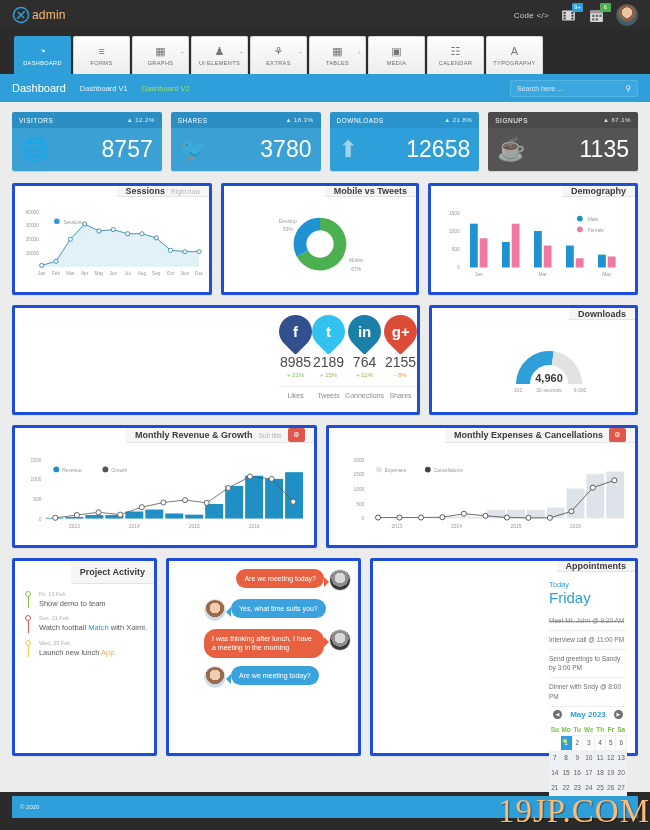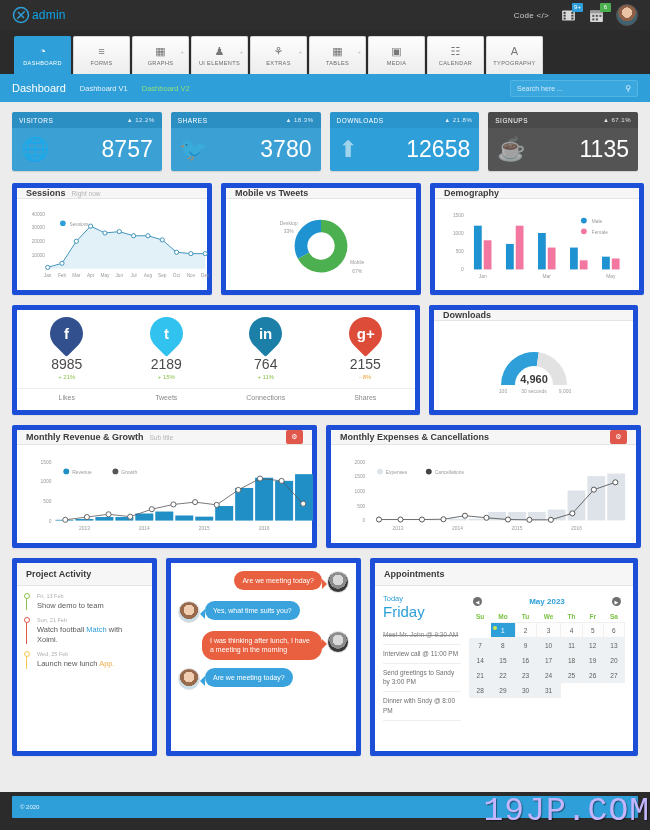--- a/index.html
+++ b/index.html
@@ -12,21 +12,21 @@
   }
 
   
   .topbar {
     height: 30px; background: #2e2e2e;
     display: flex; align-items: center;
     padding: 0 12px; position: relative;
   }
   .brand { display: flex; align-items: center; gap: 2px; }
   .brand-logo { width: 18px; height: 18px; }
-  .brand-text { color: #0ea5e9; font-size: 12px; letter-spacing: .2px; }
+  .brand-text { color: #fdba74; font-size: 12px; letter-spacing: .2px; }
   .topbar-right {
     margin-left: auto; display: flex; align-items: center; gap: 11px;
   }
   .code-label { color: #cfcfcf; font-size: 8px; letter-spacing: .3px; }
   .icon-badge { position: relative; width: 17px; height: 17px; }
   .badge {
     position: absolute; top: -4px; right: -6px;
     min-width: 11px; height: 9px; border-radius: 1px;
     font-size: 6px; line-height: 9px; color: #fff;
     text-align: center; padding: 0 2px;
@@ -100,22 +100,22 @@
   .stat-num { margin-left: auto; font-size: 23px; color: #fff; font-weight: 300; }
   .stat.blue .stat-head { background: #2b8fc4; }
   .stat.blue .stat-body { background: #3ba0d4; }
   .stat.lightblue .stat-head { background: #2a94cd; }
   .stat.lightblue .stat-body { background: #2e9fd8; }
   .stat.dark .stat-head { background: #4a4a4a; }
   .stat.dark .stat-body { background: #545454; }
 
   
   .panel {
-    background: #fff; border: 5px solid #1d4ed8; border-radius: 2px;
-    box-shadow: 0 1px 1px rgba(0,0,0,.06); display: flex; flex-direction: column;
+    background: #fff; border: 3px solid #1d4ed8; border-radius: 2px;
+    box-shadow: 0 1px 1px rgba(0,0,0,.06); display: flex; flex-direction: column; align-items: flex-end;
   }
   .panel-head {
     height: 23px; background: #f6f6f6; border-bottom: 1px solid #e4e4e4;
     display: flex; align-items: center; padding: 0 9px; gap: 6px;
     border-radius: 2px 2px 0 0;
   }
   .panel-title { font-size: 9px; color: #3b3b3b; font-weight: bold; }
   .panel-sub { font-size: 6.5px; color: #b5b5b5; }
   .panel-btn {
     margin-left: auto; width: 17px; height: 14px; background: #e0574c;
@@ -174,21 +174,21 @@
   .bubble.orange::after {
     content: ""; position: absolute; right: -5px; top: 8px;
     border: 5px solid transparent; border-left-color: #e8603f; border-right: 0;
   }
   .bubble.blue::after {
     content: ""; position: absolute; left: -5px; top: 8px;
     border: 5px solid transparent; border-right-color: #3aa3dd; border-left: 0;
   }
 
   
-  .appt-wrap { display: flex; gap: 8px; padding: 4px; }
+  .appt-wrap { display: flex; padding: 4px; flex-direction: column; }
   .appt-left { width: 78px; }
   .appt-today { font-size: 7.5px; color: #2e9fd8; }
   .appt-day { font-size: 15px; color: #2e9fd8; margin-bottom: 6px; }
   .appt-item {
     font-size: 6.5px; color: #6f6f6f; line-height: 1.5;
     padding: 4px 0; border-bottom: 1px solid #eee;
   }
   .appt-item.done { text-decoration: line-through; color: #8a8a8a; }
   .cal { flex: 1; }
   .cal-head {
@@ -218,22 +218,22 @@
 
   
   .footer {
     position: absolute; bottom: 12px; left: 12px; right: 12px; height: 22px;
     background: #2e9fd8; display: flex; align-items: center; padding: 0 8px;
     border-radius: 1px;
   }
   .footer-text { font-size: 6px; color: #e4f2fb; }
   .watermark {
     position: absolute; right: 0px; bottom: 0px;
-    font-size: 33px; color: #c4b5fd; letter-spacing: 1px;
-    font-family: Liberation Mono, monospace;
+    font-size: 33px; color: #fdba74; letter-spacing: 1px;
+    font-family: Liberation Serif, serif;
     text-shadow: 1px 1px 1px rgba(0,0,0,.45);
     pointer-events: none;
   }
 </style>
 </head>
 <body>
 
 <div class="topbar">
   <div class="brand">
     <svg class="brand-logo" viewBox="0 0 24 24">

